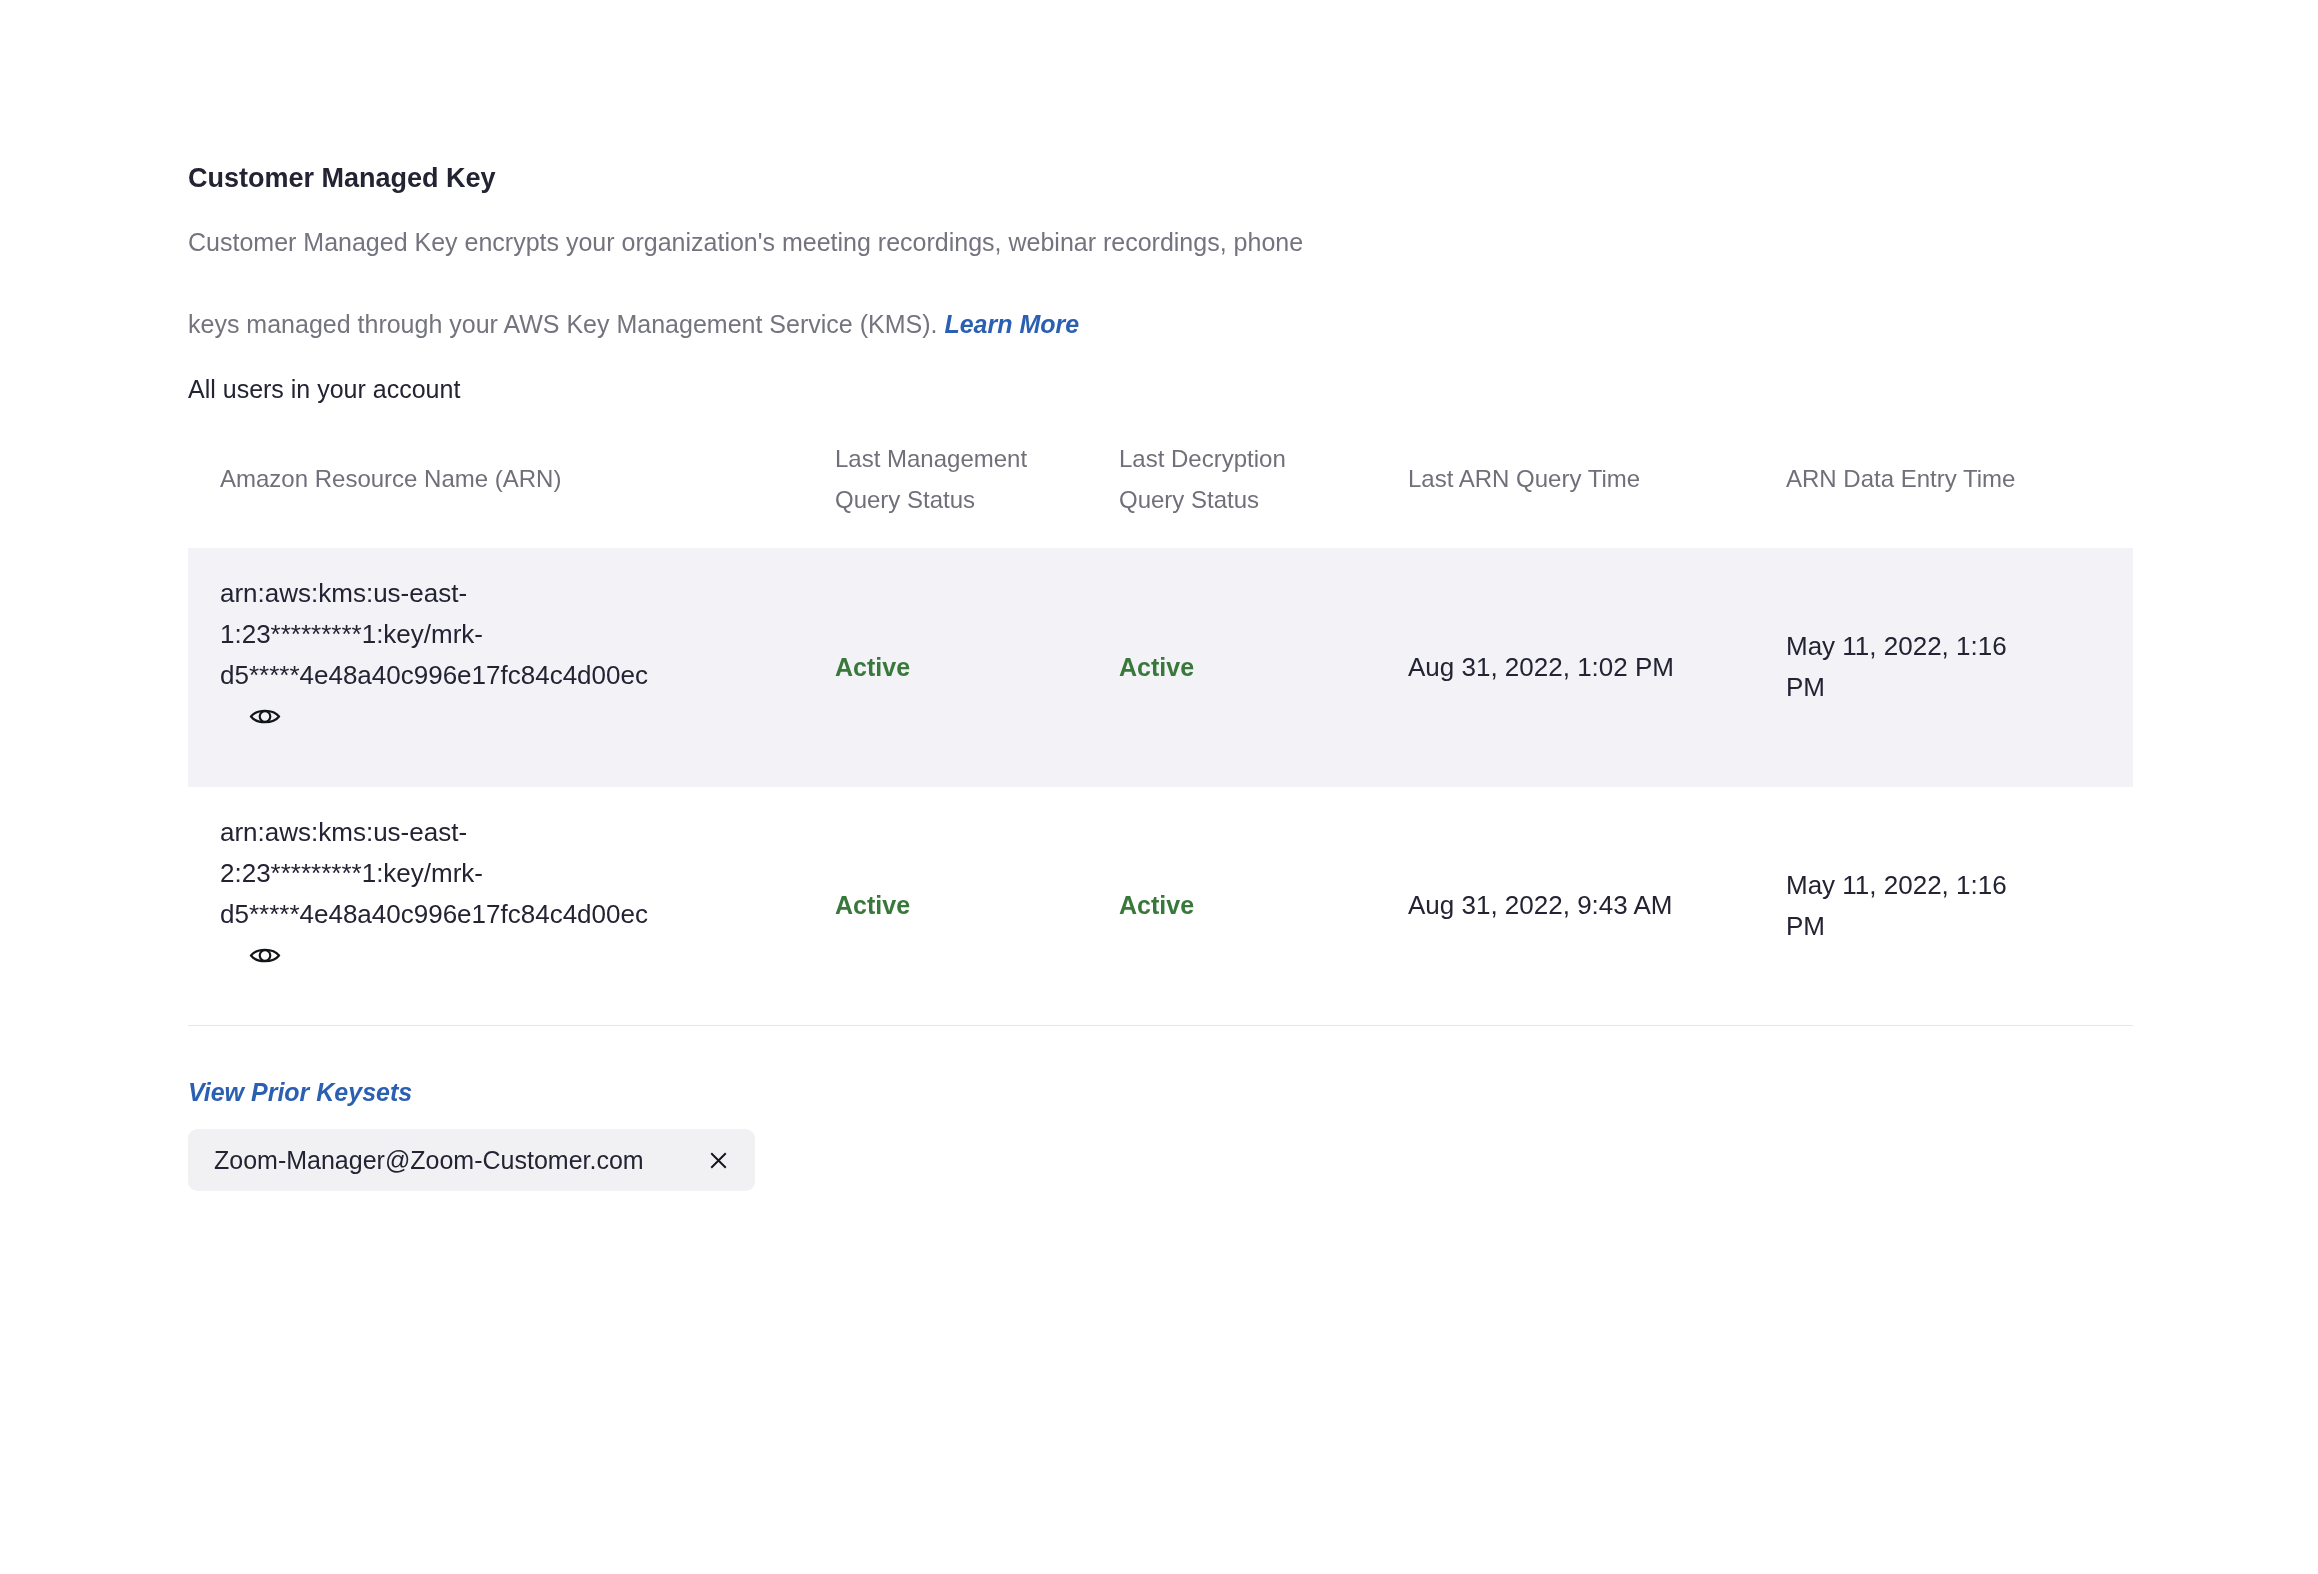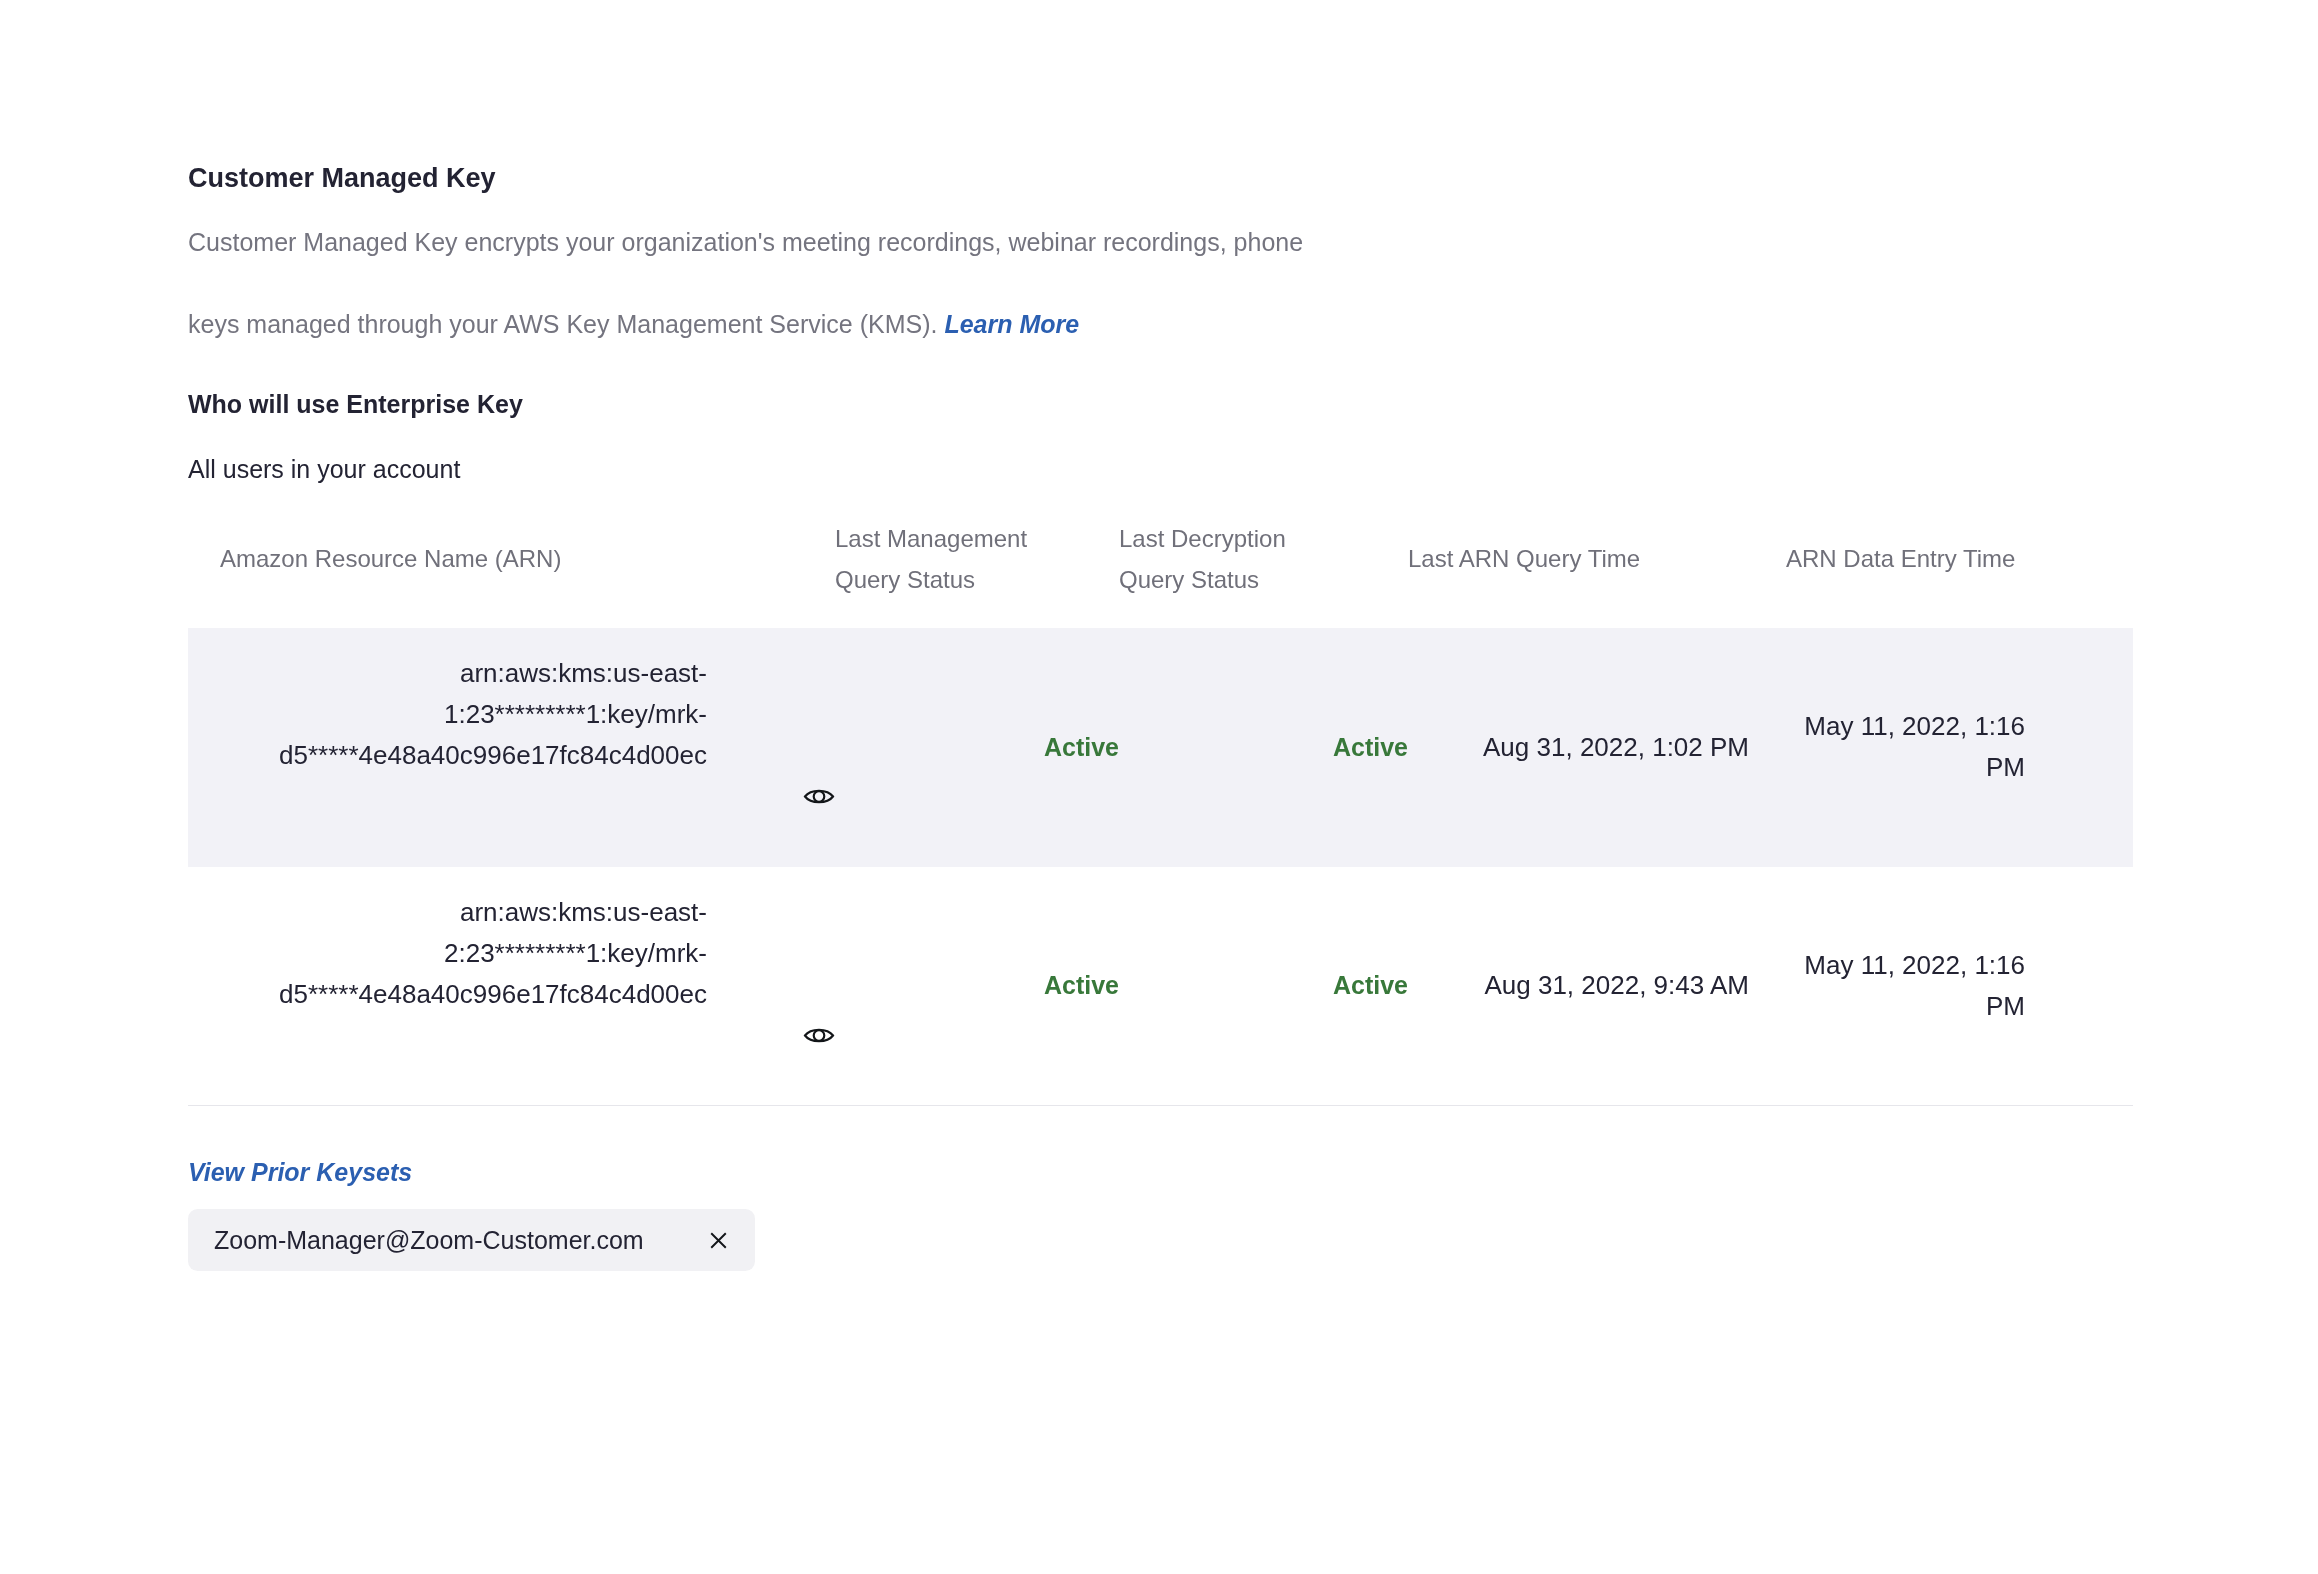--- a/index.html
+++ b/index.html
@@ -104,21 +104,20 @@
   .keyset-table tbody tr { height: 239px; }
   .keyset-table tbody tr.shaded { background: #F2F2F7; }
   .keyset-table tbody tr.last { border-bottom: 0.8px solid #E6E6EB; }
 
   .keyset-table td {
     vertical-align: middle;
     font-size: 26px;
     line-height: 41px;
     color: #232333;
     padding: 0;
-    text-align: right;
   }
   .keyset-table td.col-arn {
     vertical-align: top;
     padding: 25px 0 0 32px;
   }
   .arn-text {
     max-width: 487px;
     font-size: 26px;
     line-height: 41px;
     color: #232333;
@@ -193,21 +192,20 @@
 
   <h2 class="page-title">Customer Managed Key</h2>
 
   <p class="description">
     <span>Customer Managed Key encrypts your organization's meeting recordings, webinar recordings, phone</span><br>
     <br>
     <span>keys managed through your AWS Key Management Service (KMS).</span>
     <a class="link">Learn More</a>
   </p>
 
-  <h3 class="section-heading">Who will use Enterprise Key</h3>
   <p class="plain-value">All users in your account</p>
 
 
   <table class="keyset-table">
     <colgroup>
       <col class="c1">
         <col class="c2">
         <col class="c3">
         <col class="c4">
         <col class="c5">

